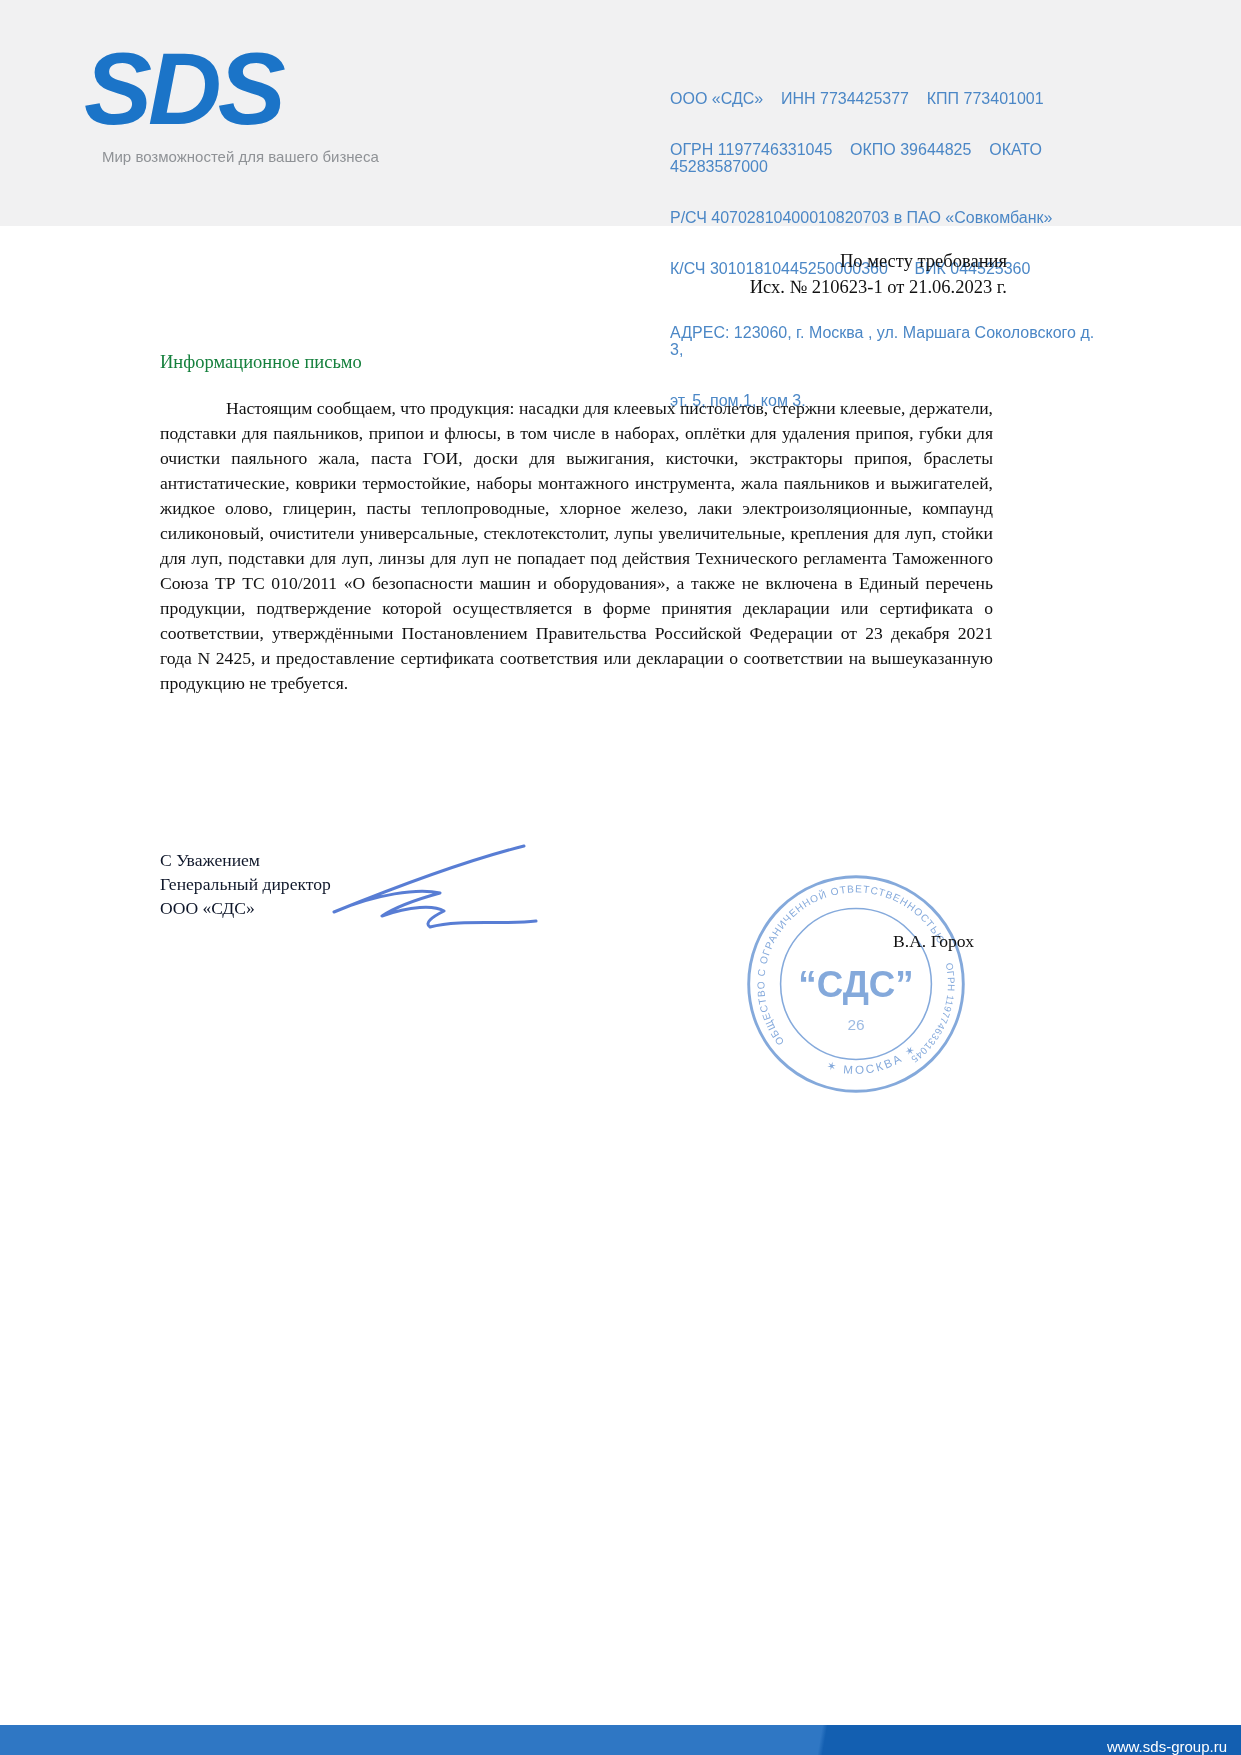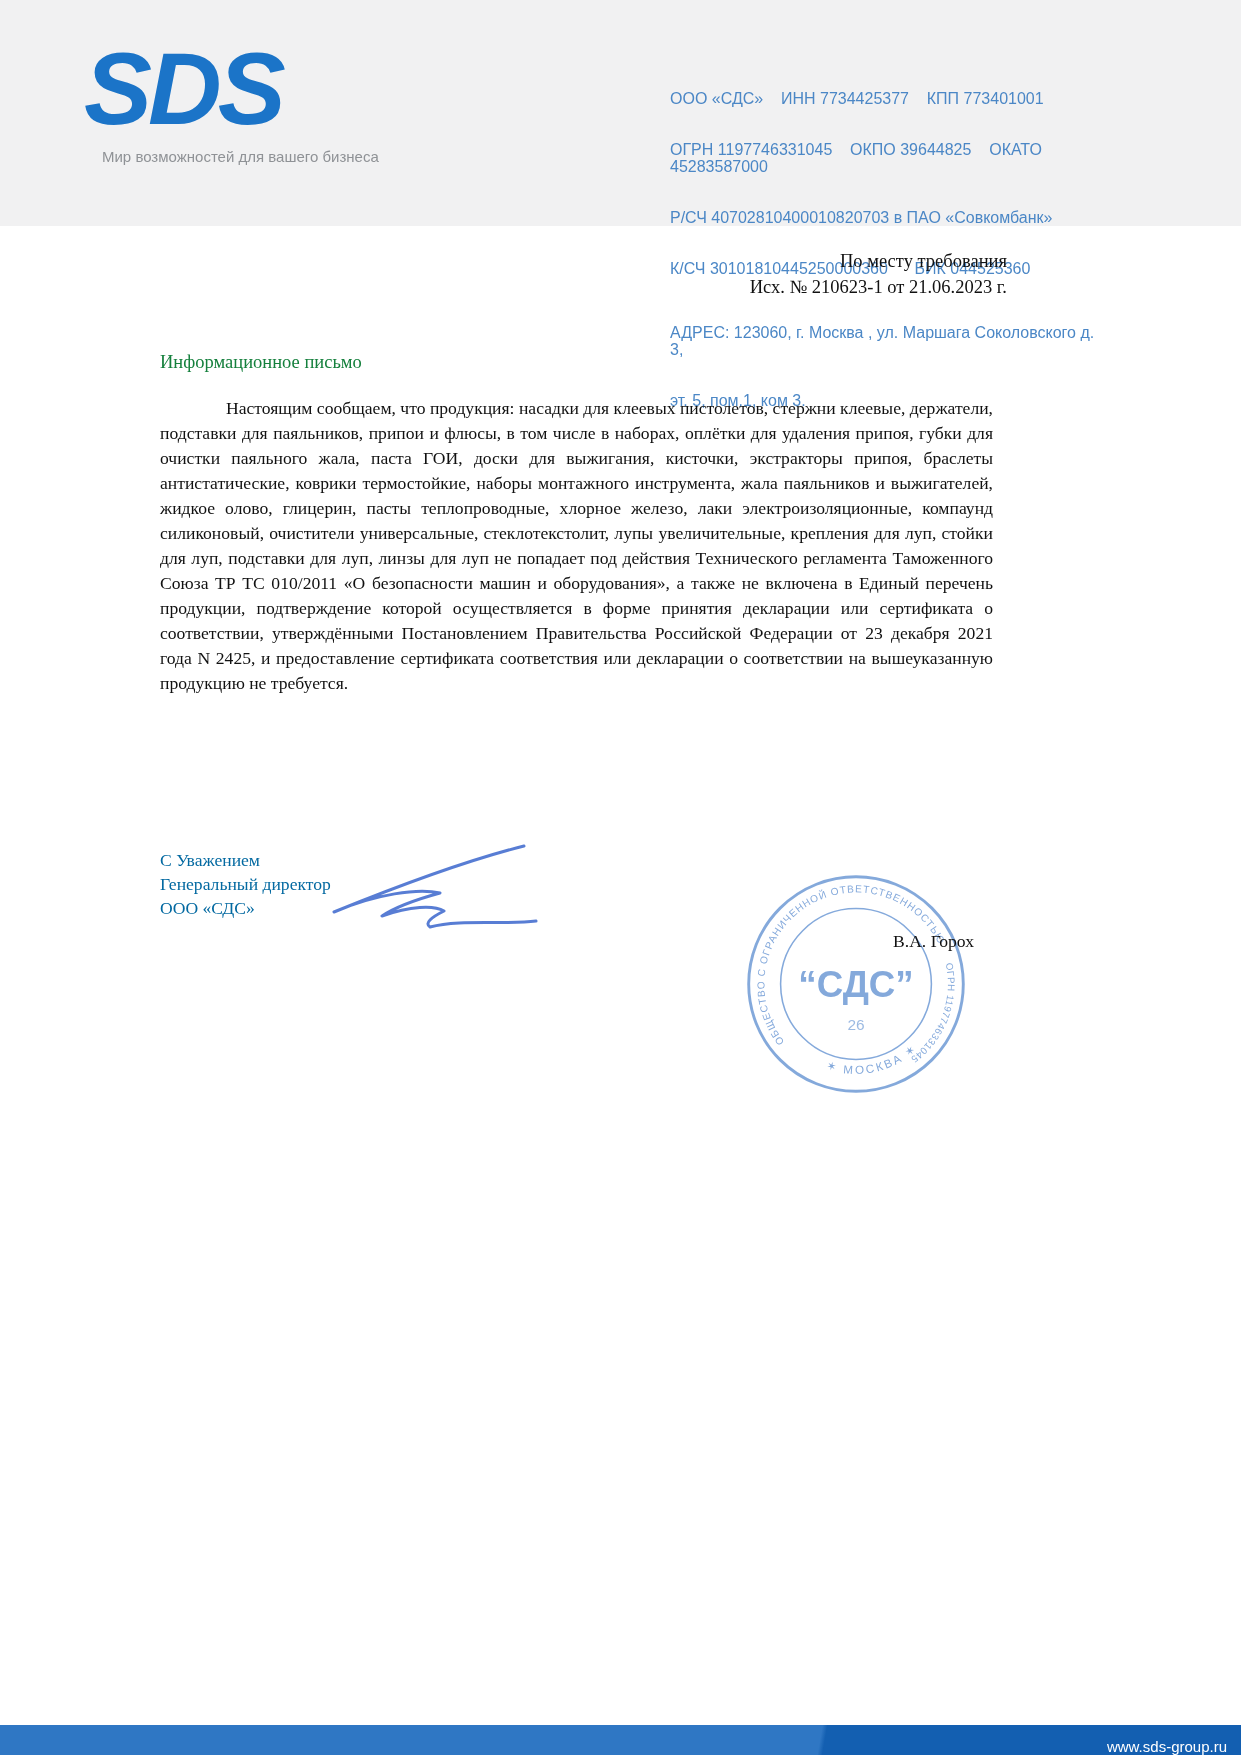--- a/index.html
+++ b/index.html
@@ -44,21 +44,21 @@
   
   .letter-body {
     position:absolute; top:396px; left:160px; width:833px;
     font-size:17.6px; line-height:25px; text-align:justify; color:#111;
   }
   .letter-body p.first { text-indent:66px; }
 
   
   .signature-block {
     position:absolute; top:848px; left:160px;
-    font-size:17.6px; line-height:24px; color:#0369a1;
+    font-size:17.6px; line-height:24px; color:#0f172a;
   }
   .signature-svg { position:absolute; left:318px; top:836px; width:250px; height:100px; z-index:3; }
   .signature-svg path { stroke:#3b66cc; stroke-width:3; fill:none;
     stroke-linecap:round; stroke-linejoin:round; opacity:.85; }
   .signer-name {
     position:absolute; top:891px; left:893px; font-size:17.6px; color:#111; z-index:4;margin-top:40px;
   }
 
   
   .stamp-svg { position:absolute; left:740px; top:868px; width:232px; height:232px; opacity:.82; z-index:2; }

